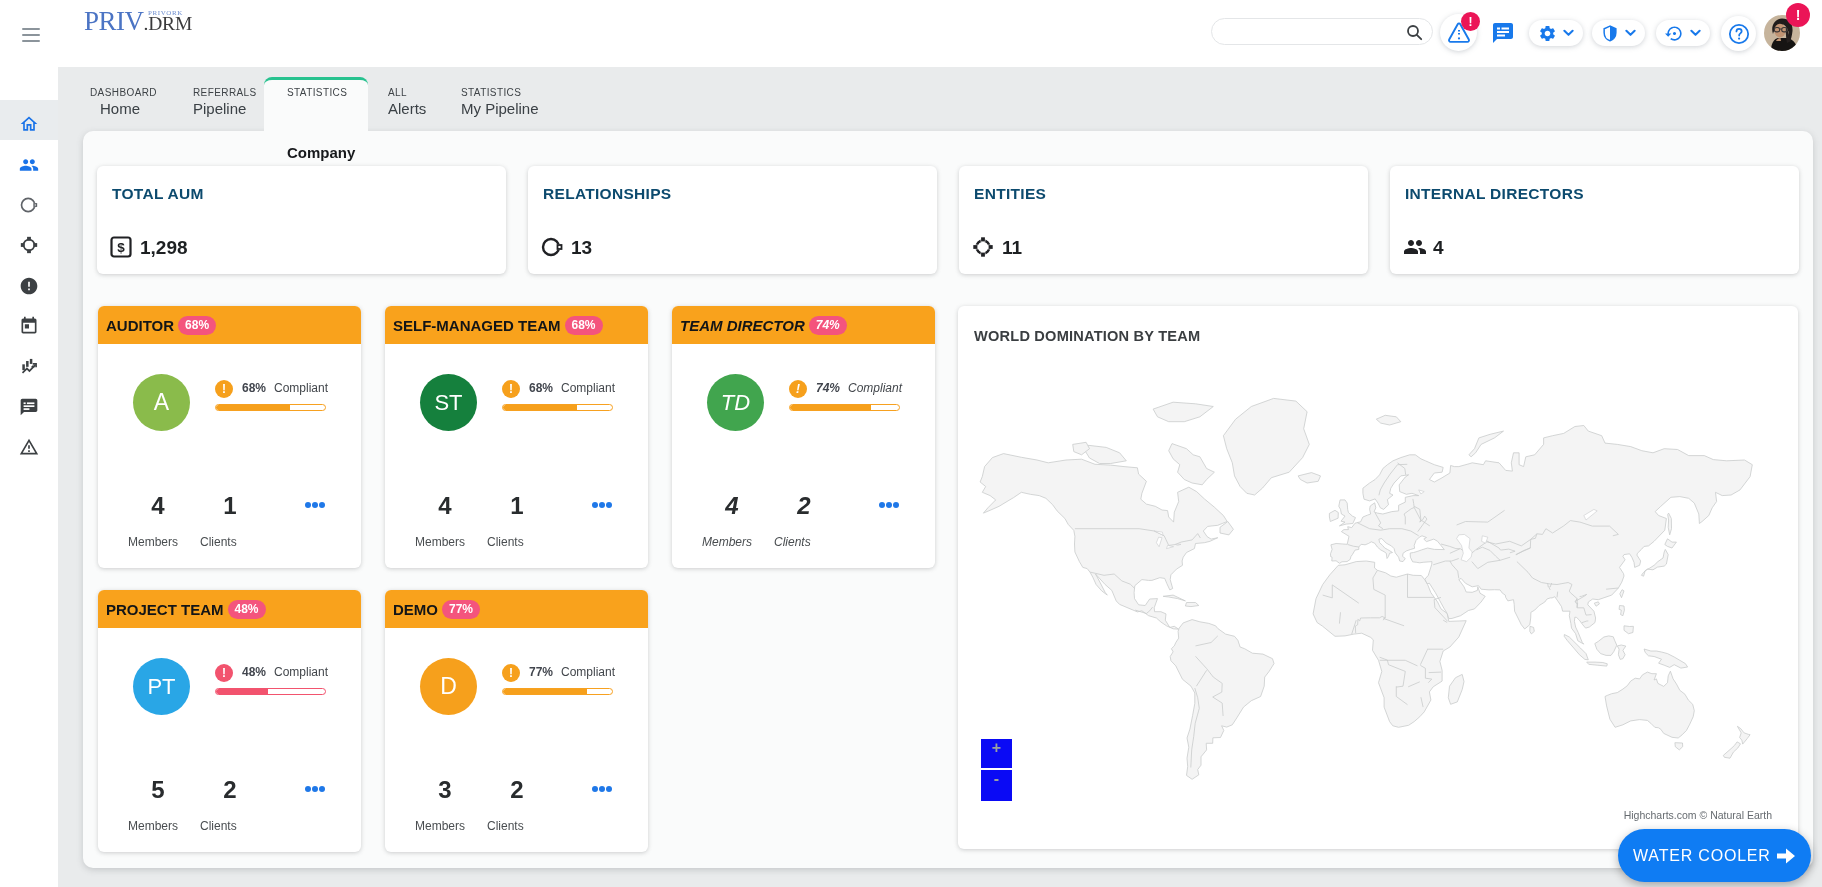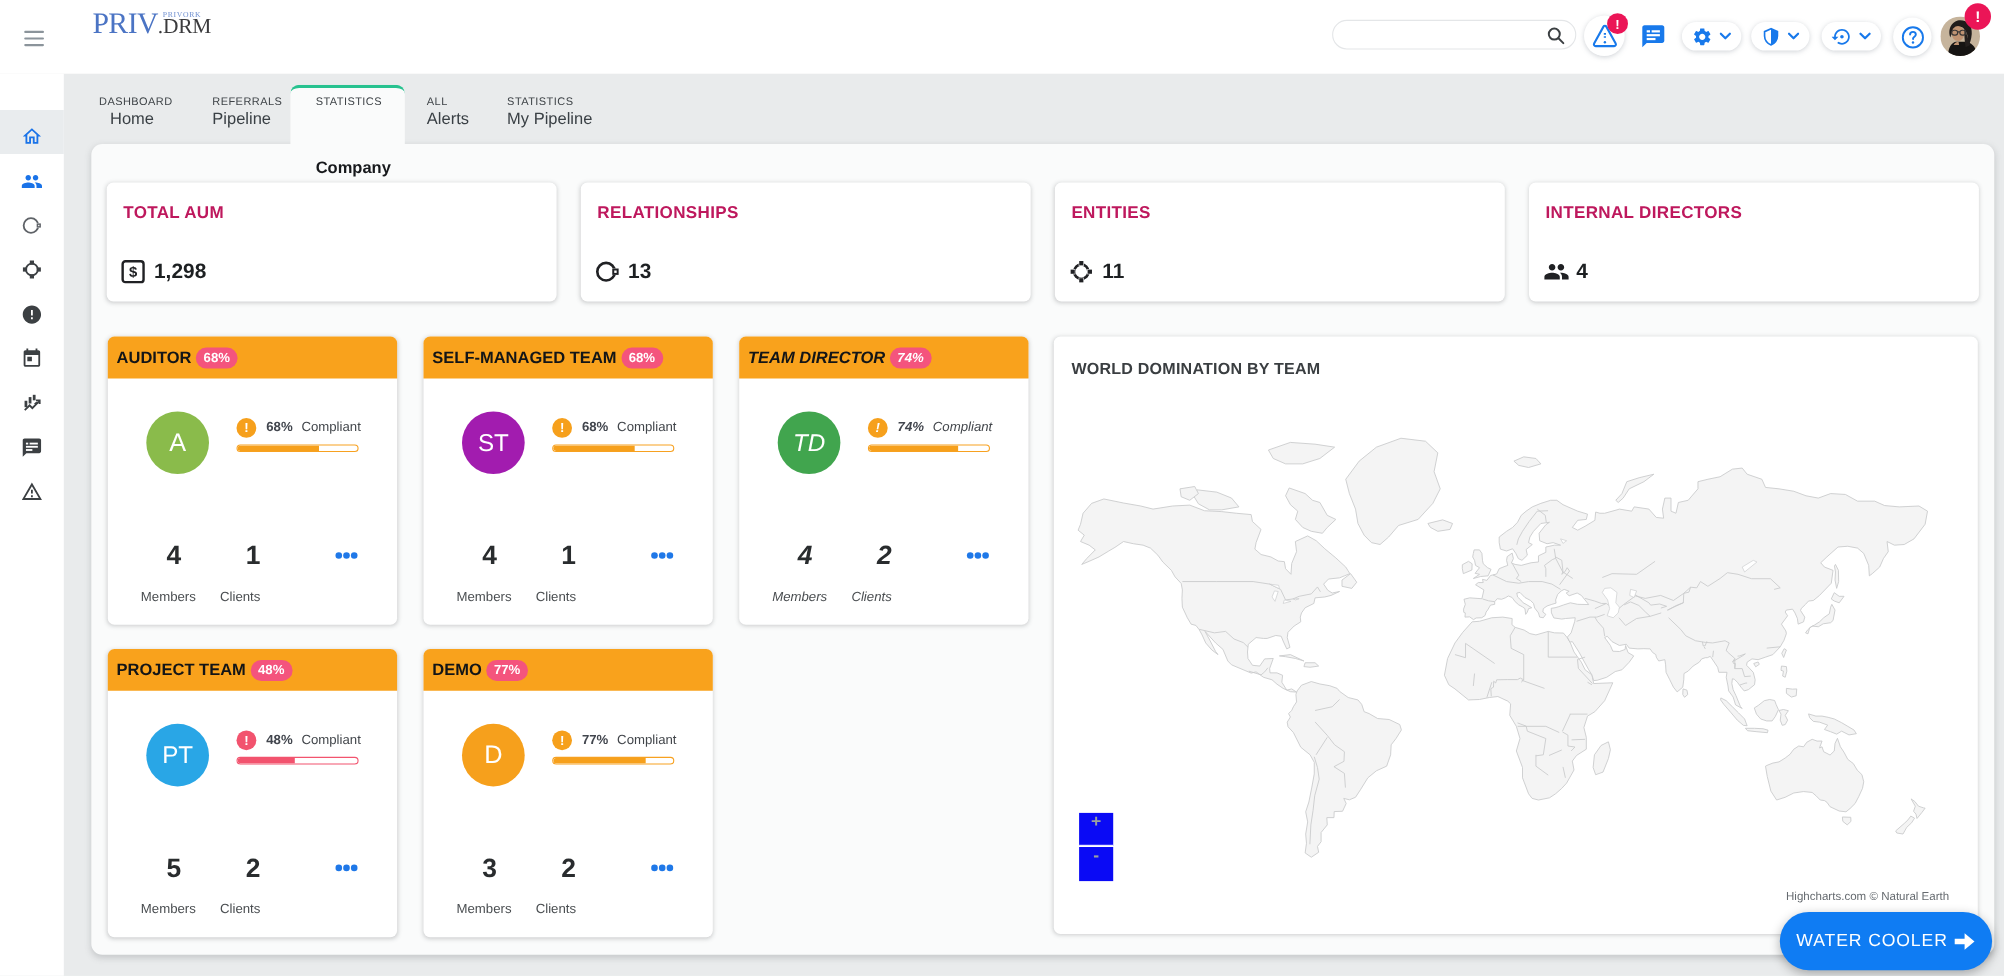--- a/index.html
+++ b/index.html
@@ -15,21 +15,21 @@
 .circbtn { position:absolute; background:#fff; border-radius:50%; box-shadow:0 1px 5px rgba(120,130,140,0.35); display:flex; align-items:center; justify-content:center; }
 .badge { position:absolute; background:#eb1557; color:#fff; border-radius:50%; font-weight:bold; display:flex; align-items:center; justify-content:center; }
 #activetab { position:absolute; left:264px; top:77px; width:104px; height:54px; background:#fafbfb; border-top:3px solid #27c28f; border-radius:8px 8px 0 0; }
 .tabsm { position:absolute; top:87px; font-size:10px; letter-spacing:0.4px; color:#3e4347; }
 .tablg { position:absolute; top:100px; font-size:15px; color:#3a4045; }
 #panel { position:absolute; left:83px; top:131px; width:1730px; height:737px; background:#fafbfb; border-radius:10px; box-shadow:0 2px 6px rgba(95,99,104,0.25); }
 #sidebar { position:absolute; left:0; top:67px; width:58px; height:820px; background:#fff; }
 #sidehome { position:absolute; left:0; top:33px; width:58px; height:40px; background:#e9ecee; }
 .sic { position:absolute; left:19px; width:20px; height:20px; }
 .statcard { position:absolute; top:166px; width:409px; height:108px; background:#fff; border-radius:6px; box-shadow:0 1px 4px rgba(95,99,104,0.3); }
-.statcard .lbl { position:absolute; left:15px; top:19px; font-size:15.5px; font-weight:bold; color:#be185d; letter-spacing:0.3px; }
+.statcard .lbl { position:absolute; left:15px; top:19px; font-size:15.5px; font-weight:bold; color:#0c4a6e; letter-spacing:0.3px; }
 .statcard .val { position:absolute; left:43px; top:71px; font-size:19px; font-weight:bold; color:#1d2022; }
 .statcard svg { position:absolute; left:12px; top:69px; }
 .tcard { position:absolute; width:263px; height:262px; background:#fff; border-radius:6px; box-shadow:0 1px 4px rgba(95,99,104,0.3); }
 .thead { position:absolute; left:0; top:0; width:263px; height:38px; background:#f9a21c; border-radius:6px 6px 0 0; display:flex; align-items:center; padding-left:8px; }
 .thead .tt { font-size:15px; font-weight:bold; color:#131517; }
 .thead .pct { height:19px; margin-left:4px; padding:0 7px; background:#f4547d; border-radius:10px; color:#fff; font-size:12px; font-weight:bold; line-height:19px; }
 .avatar { position:absolute; left:35px; top:68px; width:57px; height:57px; border-radius:50%; color:#fff; display:flex; align-items:center; justify-content:center; font-size:23px; }
 .warnc { position:absolute; left:117px; top:74px; width:18px; height:18px; border-radius:50%; color:#fff; font-weight:bold; font-size:12px; text-align:center; line-height:18px; }
 .cpct { position:absolute; left:144px; top:75px; font-size:12px; font-weight:bold; color:#42464e; }
 .clab { position:absolute; left:176px; top:75px; font-size:12px; color:#42464b; }
@@ -250,21 +250,21 @@
       <i></i>
       <i></i>
       <i></i>
     </div>
 </div>
 <div class="tcard" style="left:385px;top:306px;">
   <div class="thead">
       <span class="tt">SELF-MANAGED TEAM</span>
       <span class="pct">68%</span>
     </div>
-  <div class="avatar" style="background:#a21caf;font-size:22px;">ST</div>
+  <div class="avatar" style="background:#15803d;font-size:22px;">ST</div>
   <div class="warnc" style="background:#f6a01c;">!</div>
   <div class="cpct">68%</div>
     <div class="clab">Compliant</div>
   <div class="tbar">
       <div class="fill" style="width:68%;"></div>
     </div>
   <div class="num" style="left:30px;">4</div>
     <div class="numlab" style="left:30px;">Members</div>
   <div class="num" style="left:102px;">1</div>
     <div class="numlab" style="left:102px;">Clients</div>

